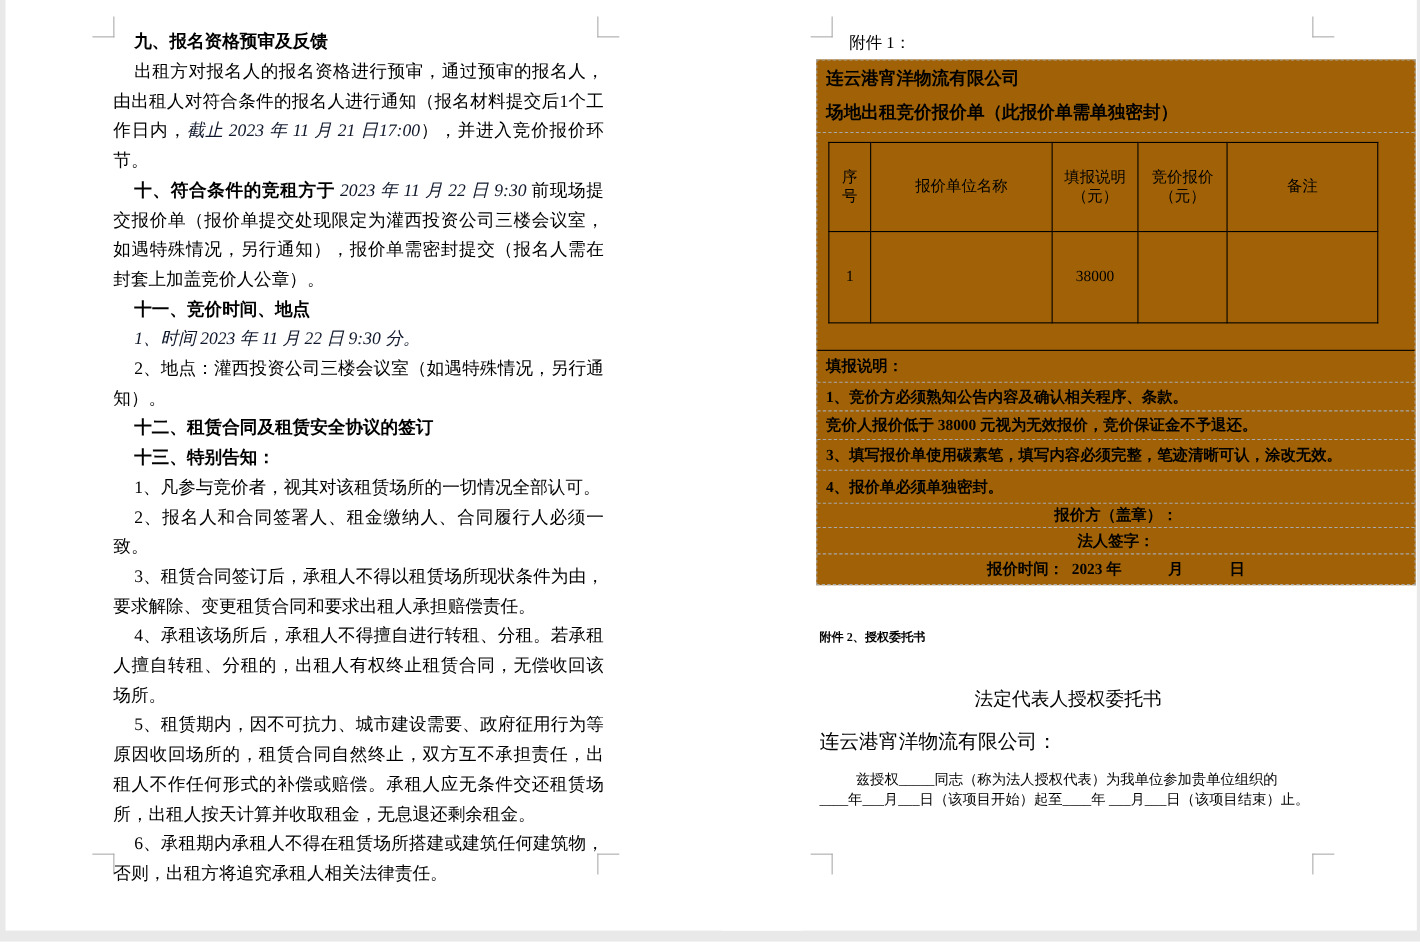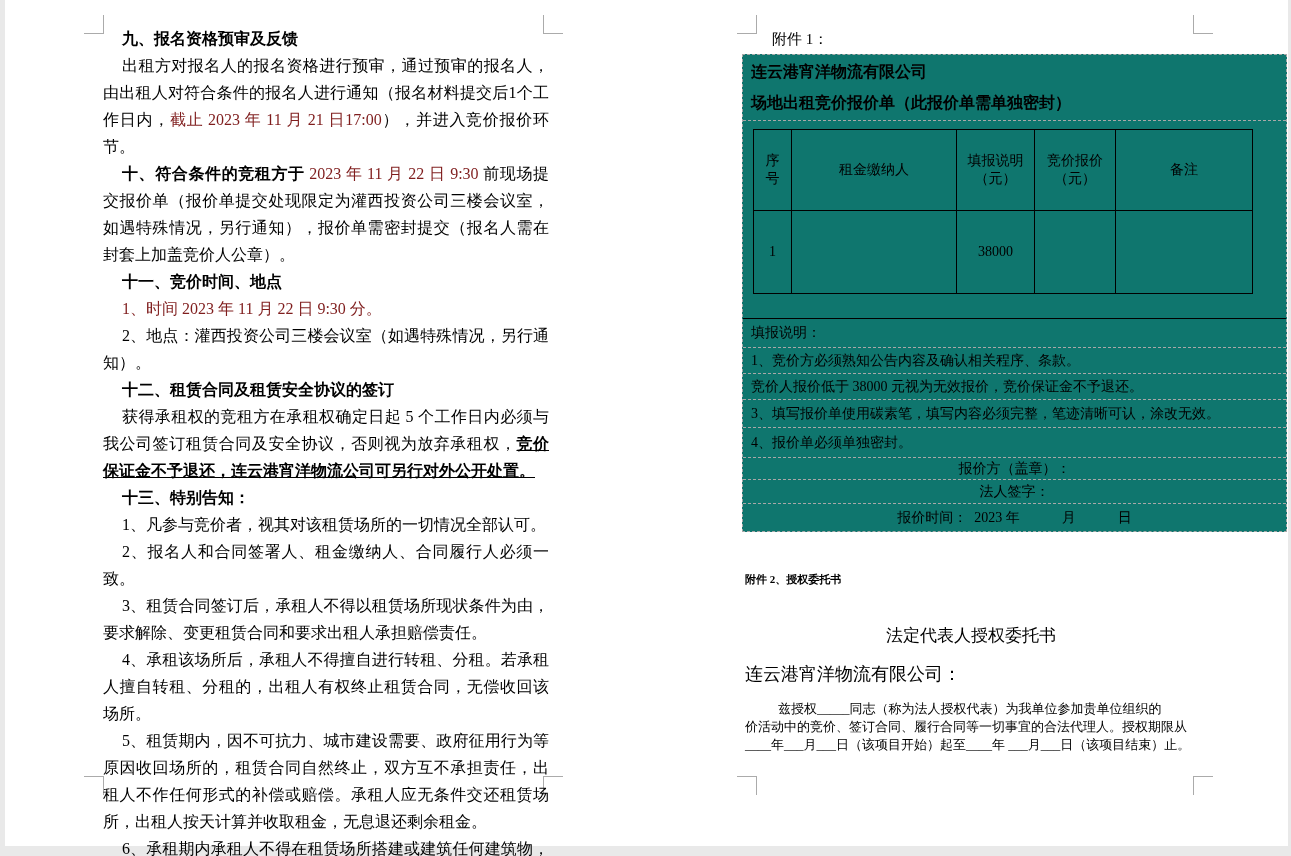--- a/index.html
+++ b/index.html
@@ -18,38 +18,38 @@
   .mark.tl{border-right:1px solid #ababab;border-bottom:1px solid #ababab;}
   .mark.tr{border-left:1px solid #ababab;border-bottom:1px solid #ababab;}
   .mark.bl{border-right:1px solid #ababab;border-top:1px solid #ababab;}
   .mark.br{border-left:1px solid #ababab;border-top:1px solid #ababab;}
 
   
   .doc-text{position:absolute;left:98px;top:25px;width:446px;
     font-size:16px;line-height:27px;text-align:justify;}
   .doc-text p{margin:0;text-indent:19px;}
   .b{font-weight:bold;}
-  .blue{color:#7f1d1d;}
+  .blue{color:#0f172a;font-style:italic;}
   .u{text-decoration:underline;}
 
   
   .att1-label{position:absolute;left:116px;top:30px;font-size:15px;}
   .att1-frame{position:absolute;left:86px;top:54px;width:545px;height:478px;
-    border:1px dashed #a8a8a8;box-sizing:border-box;background:#0f766e;}
+    border:1px dashed #a8a8a8;box-sizing:border-box;background:#a16207;}
   .att1-title{border-bottom:1px dashed #a8a8a8;padding:1px 0 2px 8px;}
   .att1-title div{font-size:16px;font-weight:bold;line-height:31px;}
   .att1-tablewrap{height:197px;box-sizing:border-box;padding:8px 0 0 10px;}
   table.quote{border-collapse:collapse;table-layout:fixed;width:499px;}
   table.quote td,table.quote th{border:1px solid #000;font-size:14px;font-weight:normal;
     text-align:center;vertical-align:middle;white-space:pre-line;padding:0 2px;box-sizing:border-box;}
   table.quote tr.hd{height:81px;}
   table.quote tr.dt{height:83px;}
   .notes{border-top:1px solid #000;}
   .nrow{box-sizing:border-box;border-bottom:1px dashed #a8a8a8;font-size:14px;
-    display:flex;align-items:center;padding-left:8px;}
+    display:flex;align-items:center;padding-left:8px;font-weight:bold;}
   .nrow.center{justify-content:center;padding-left:0;white-space:pre;}
   .nrow.last{border-bottom:none;}
 
   
   .att2-heading{position:absolute;left:89px;top:572px;font-size:11px;font-weight:bold;}
   .att2-title{position:absolute;left:89px;top:624px;width:452px;text-align:center;font-size:17px;}
   .att2-salutation{position:absolute;left:89px;top:662px;font-size:18px;}
   .auth-body{position:absolute;left:89px;top:700px;width:468px;font-size:13px;line-height:18px;}
   .auth-line{white-space:nowrap;}
   .auth-line.first{padding-left:33px;}
@@ -63,21 +63,20 @@
   <div class="mark bl" style="left:79px;top:776px"></div>
   <div class="mark br" style="left:538px;top:776px"></div>
   <div class="doc-text">
       <p><span class="b">九、报名资格预审及反馈</span></p>
       <p><span>出租方对报名人的报名资格进行预审，通过预审的报名人，由出租人对符合条件的报名人进行通知（报名材料提交后1个工作日内，</span><span class="blue">截止 2023 年 11 月 21 日17:00</span><span>），并进入竞价报价环节。</span></p>
       <p><span class="b">十、符合条件的竞租方于</span><span class="blue"> 2023 年 11 月 22 日 9:30 </span><span>前现场提交报价单（报价单提交处现限定为灌西投资公司三楼会议室，如遇特殊情况，另行通知），报价单需密封提交（报名人需在封套上加盖竞价人公章）。</span></p>
       <p><span class="b">十一、竞价时间、地点</span></p>
       <p><span class="blue">1、时间 2023 年 11 月 22 日 9:30 分。</span></p>
       <p><span>2、地点：灌西投资公司三楼会议室（如遇特殊情况，另行通知）。</span></p>
       <p><span class="b">十二、租赁合同及租赁安全协议的签订</span></p>
-      <p><span>获得承租权的竞租方在承租权确定日起 5 个工作日内必须与我公司签订租赁合同及安全协议，否则视为放弃承租权，</span><span class="b u">竞价保证金不予退还，连云港宵洋物流公司可另行对外公开处置。</span></p>
       <p><span class="b">十三、特别告知：</span></p>
       <p><span>1、凡参与竞价者，视其对该租赁场所的一切情况全部认可。</span></p>
       <p><span>2、报名人和合同签署人、租金缴纳人、合同履行人必须一致。</span></p>
       <p><span>3、租赁合同签订后，承租人不得以租赁场所现状条件为由，要求解除、变更租赁合同和要求出租人承担赔偿责任。</span></p>
       <p><span>4、承租该场所后，承租人不得擅自进行转租、分租。若承租人擅自转租、分租的，出租人有权终止租赁合同，无偿收回该场所。</span></p>
       <p><span>5、租赁期内，因不可抗力、城市建设需要、政府征用行为等原因收回场所的，租赁合同自然终止，双方互不承担责任，出租人不作任何形式的补偿或赔偿。承租人应无条件交还租赁场所，出租人按天计算并收取租金，无息退还剩余租金。</span></p>
       <p><span>6、承租期内承租人不得在租赁场所搭建或建筑任何建筑物，否则，出租方将追究承租人相关法律责任。</span></p>
     </div>
 </div>
 
@@ -100,21 +99,21 @@
             <col style="width:38px">
             <col style="width:165px">
             <col style="width:78px">
             <col style="width:81px">
             <col style="width:137px">
           </colgroup>
         <tbody>
             <tr class="hd">
           <th>序
 号</th>
-          <th>租金缴纳人</th>
+          <th>报价单位名称</th>
           <th>填报说明
 （元）</th>
           <th>竞价报价
 （元）</th>
           <th>备注</th>
         </tr>
         <tr class="dt">
           <td>1</td>
           <td></td>
           <td>38000</td>
@@ -134,16 +133,15 @@
       <div class="nrow center" style="height:24px">法人签字：</div>
       <div class="nrow center last" style="height:28px">报价时间：  2023 年　　　月　　　日</div>
     </div>
   </div>
 
   <div class="att2-heading">附件 2、授权委托书</div>
   <div class="att2-title">法定代表人授权委托书</div>
   <div class="att2-salutation">连云港宵洋物流有限公司：</div>
   <div class="auth-body">
       <div class="auth-line first">兹授权_____同志（称为法人授权代表）为我单位参加贵单位组织的</div>
-      <div class="auth-line">价活动中的竞价、签订合同、履行合同等一切事宜的合法代理人。授权期限从</div>
       <div class="auth-line">____年___月___日（该项目开始）起至____年 ___月___日（该项目结束）止。</div>
     </div>
 </div>
 
 </body></html>

